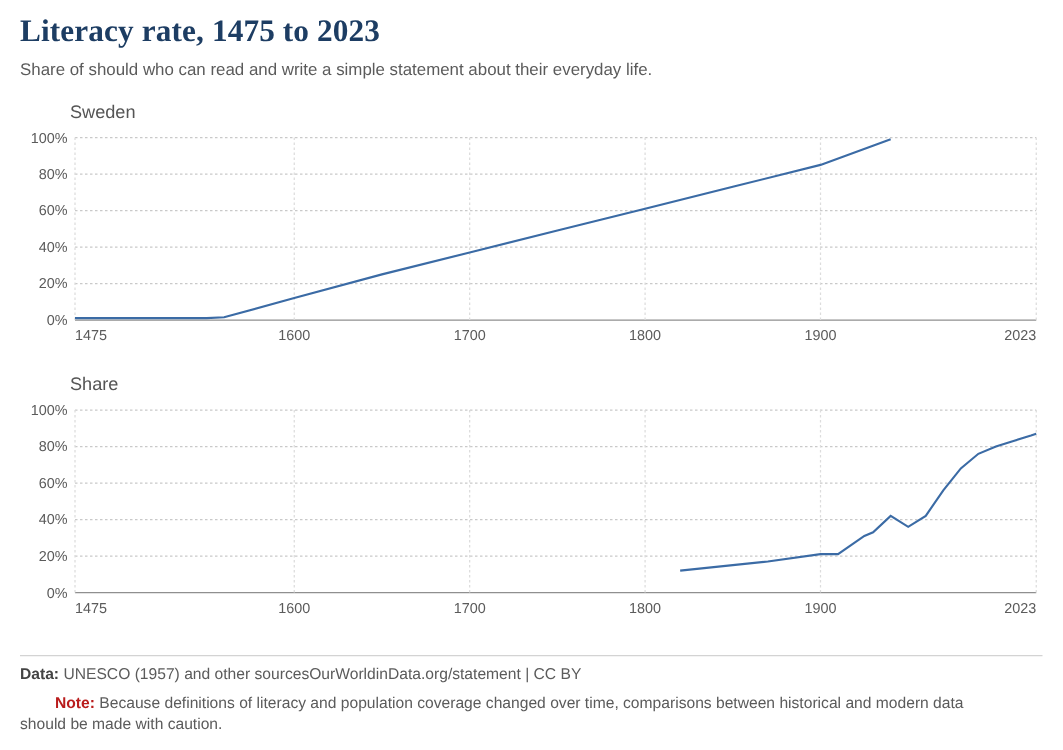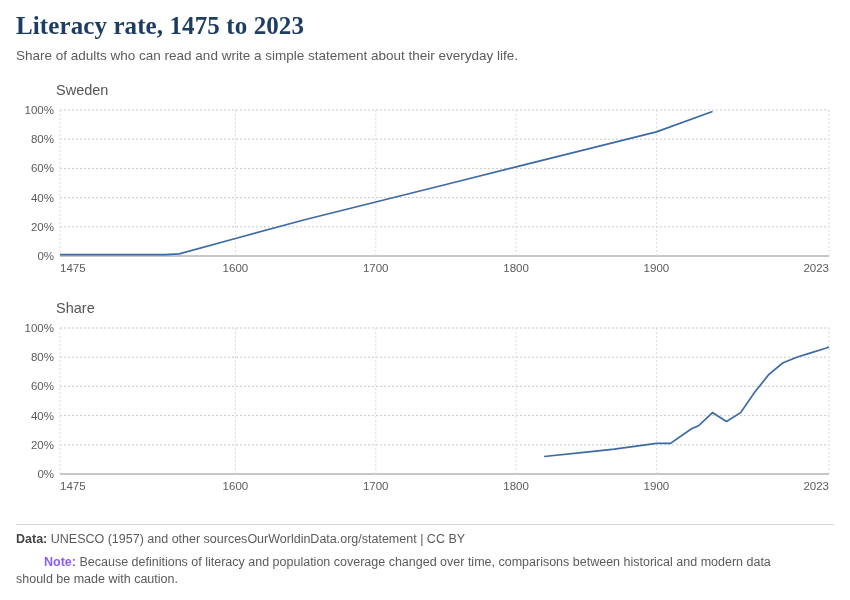--- a/index.html
+++ b/index.html
@@ -100,37 +100,37 @@
   .footer-row .lbl { font-weight: 700; color: #444444; }
   .source-left { color: #5b5b5b; }
   .source-right { color: #5b5b5b; }
   .note {
     margin-top: 8px;
     font-size: 12.5px;
     color: #5b5b5b;
     line-height: 1.35;
     max-width: 790px;
   }
-  .note .lbl { font-weight: 700; color: #8b5cf6; padding-left: 28px; }
+  .note .lbl { font-weight: 700; color: #b91c1c; padding-left: 28px; }
 
   .axis-label { font-size: 11.5px; fill: #5b5b5b; font-family: "Liberation Sans", sans-serif; }
   .ytick-label { font-size: 11.5px; fill: #5b5b5b; font-family: "Liberation Sans", sans-serif; }
   .gridline { stroke: #c9c9c9; stroke-width: 1; stroke-dasharray: 2 2; }
   .gridline-zero { stroke: #8f8f8f; stroke-width: 1; stroke-dasharray: none; }
   .vgrid { stroke: #dcdcdc; stroke-width: 1; stroke-dasharray: 2 2; }
   .series-line { fill: none; stroke: #3b6ba5; stroke-width: 1.7; }
 </style>
 </head>
 <body>
 
 <div id="page">
 
   <div class="header">
     <h1 class="title">Literacy rate, 1475 to 2023</h1>
-    <p class="subtitle">Share of adults who can read and write a simple statement about their everyday life.</p>
+    <p class="subtitle">Share of should who can read and write a simple statement about their everyday life.</p>
   </div>
 
 
   <div class="panel" style="top:82px;">
     <div class="panel-title">Sweden</div>
     <div class="plot-wrap">
       <svg class="plot-svg" id="plot-0" width="818" height="180" viewBox="0 0 818 180">
           <line x1="44" x2="813" y1="154" y2="154" class="gridline-zero"></line>
           <text x="38" y="158" text-anchor="end" class="ytick-label">0%</text>
           <line x1="44" x2="813" y1="124.8" y2="124.8" class="gridline"></line>

